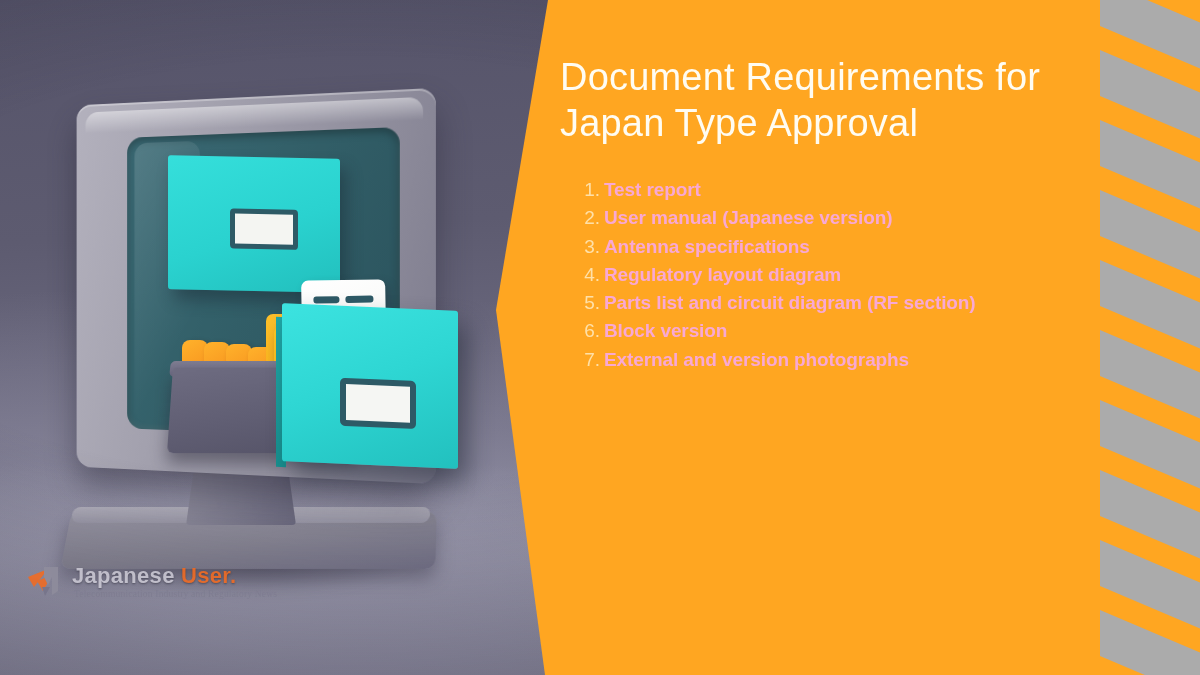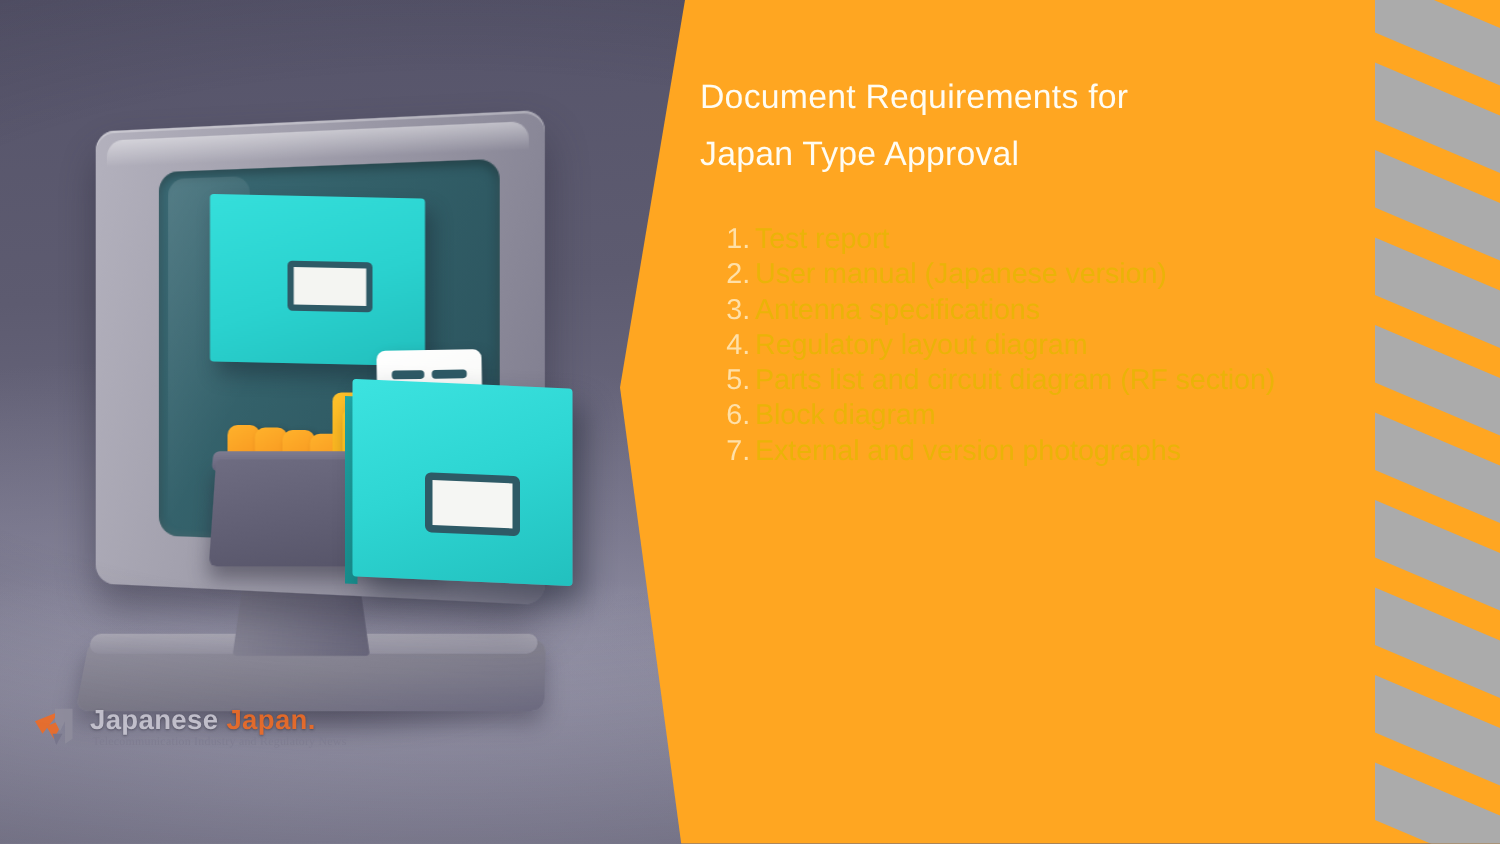--- a/index.html
+++ b/index.html
@@ -42,29 +42,29 @@
     position:absolute;left:0;width:200px;height:46px;background:#ABABAB;
     transform-origin:0 0;
     transform:skewY(23deg);
   }
 
   
   .content{
     position:absolute;left:560px;top:54px;width:560px;
   }
   .title{
-    font-size:27px;line-height:46px;font-weight:300;letter-spacing:.2px;
+    font-size:38px;line-height:46px;font-weight:300;letter-spacing:.2px;
     color:#FFFCF2;margin:0 0 30px 0;white-space:pre-line;
   }
   .req-list{
     margin:0;padding:0 0 0 44px;list-style:none;counter-reset:req;
   }
   .req-item{
     position:relative;
-    font-size:23px;line-height:28.3px;font-weight:normal;color:#eab308;
+    font-size:19px;line-height:28.3px;font-weight:bold;color:#f9a8d4;
     letter-spacing:-.1px;
     counter-increment:req;
     padding-left:0;
   }
   .req-item::before{
     content:counter(req) ".";
     position:absolute;left:-26px;width:22px;text-align:right;
     font-weight:normal;color:#FFE0A8;
   }
 
@@ -288,21 +288,21 @@
 
   <div class="bg-vig"></div>
 
   <div class="logo">
     <svg class="logo-mark" viewBox="0 0 44 34">
       <polygon points="0,12 20,4 6,22" fill="#F26B21"></polygon>
       <polygon points="9,16 24,10 15,26" fill="#F26B21"></polygon>
       <polygon points="16,2 30,2 30,26 24,30 24,12 20,20 16,12" fill="#8F8D9C"></polygon>
       <polygon points="14,22 22,22 17,31" fill="#76748A"></polygon>
     </svg>
-    <div class="logo-text"><span>Japanese </span><span class="accent">Japan.</span></div>
+    <div class="logo-text"><span>Japanese </span><span class="accent">User.</span></div>
     <div class="logo-tag">Telecommunication Industry and Regulatory News</div>
   </div>
 
   <div class="orange-panel">
     <div class="stripes">
       <div class="stripe" style="top:-20px;"></div>
       <div class="stripe" style="top:50px;"></div>
       <div class="stripe" style="top:120px;"></div>
       <div class="stripe" style="top:190px;"></div>
       <div class="stripe" style="top:260px;"></div>
@@ -316,18 +316,18 @@
 
   <div class="content">
     <h1 class="title">Document Requirements for
 Japan Type Approval</h1>
     <ol class="req-list">
       <li class="req-item">Test report</li>
       <li class="req-item">User manual (Japanese version)</li>
       <li class="req-item">Antenna specifications</li>
       <li class="req-item">Regulatory layout diagram</li>
       <li class="req-item">Parts list and circuit diagram (RF section)</li>
-      <li class="req-item">Block diagram</li>
+      <li class="req-item">Block version</li>
       <li class="req-item">External and version photographs</li>
     </ol>
   </div>
 
 </div>
 
 </body></html>

